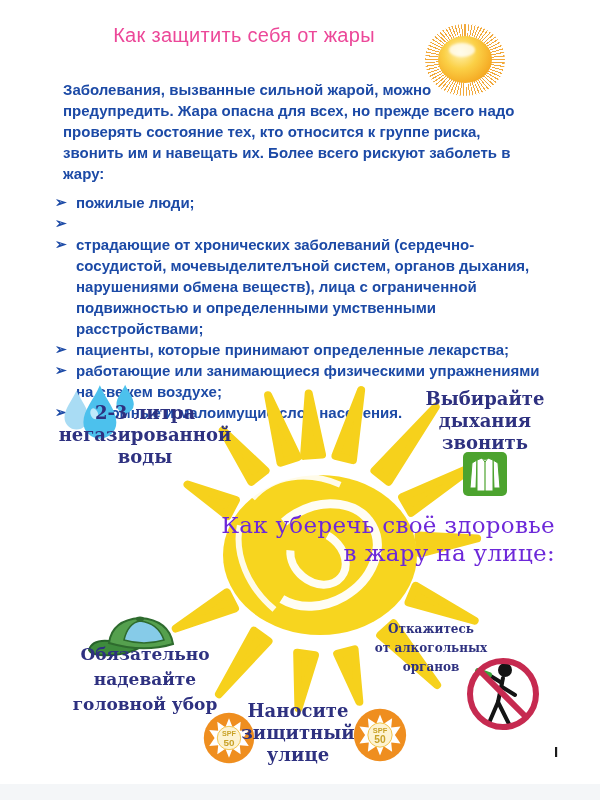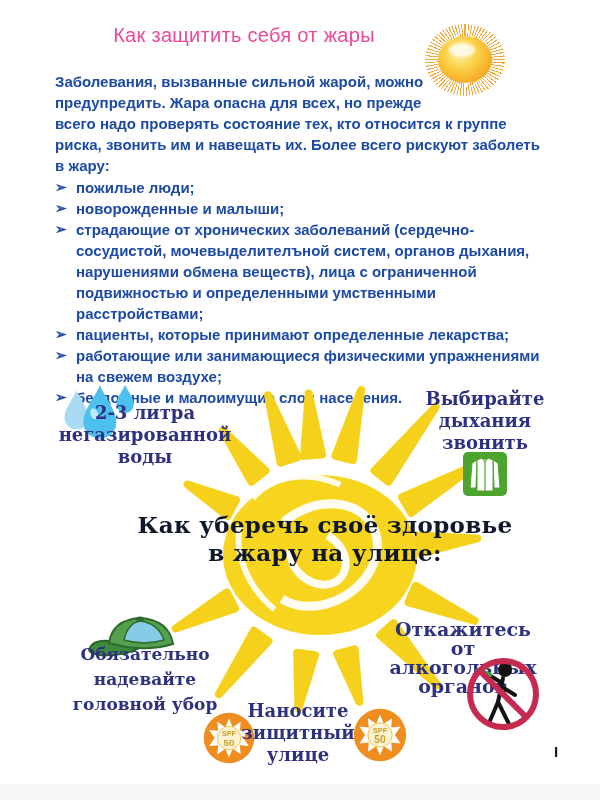--- a/index.html
+++ b/index.html
@@ -21,43 +21,43 @@
   .title-sun .disc{
     position:absolute; left:13px; top:12px; width:54px; height:47px; border-radius:50%;
     background:radial-gradient(ellipse at 42% 35%, #fff3b0 0%, #fbd046 38%, #f4a51f 78%, #ef9214 100%);
   }
   .title-sun .gloss{
     position:absolute; left:24px; top:19px; width:26px; height:14px; border-radius:50%;
     background:rgba(255,255,255,.75); filter:blur(1px);
   }
   .topcol{ position:absolute; left:55px; top:71px; width:498px; }
   .intro{
-    margin:0; color:#1c4aa6; font-weight:bold; font-size:15px; line-height:21px;
+    margin:8px; color:#1c4aa6; font-weight:bold; font-size:15px; line-height:21px;
   }
   .float-spacer{ float:right; width:118px; height:25px; }
   .risks{ margin:1px 0 0 0; padding:0; list-style:none;
     color:#1c4aa6; font-weight:bold; font-size:15px; line-height:21px; }
   .risks li{ display:flex; }
   .risks .marker{ width:21px; flex:none; font-size:14px; }
   
   .info{ position:absolute; left:0; top:380px; width:600px; height:420px; }
   .sun-svg{ position:absolute; left:0; top:0; z-index:1; }
   .tip{
     position:absolute; z-index:2; text-align:center; color:#2e3180;
     font-family:"DejaVu Serif",serif; font-weight:bold;
   }
   .tip-drink  { left:45px;  top:22px;  width:200px; font-size:18px; line-height:22px; }
   .tip-clothes{ left:405px; top:8px;   width:160px; font-size:18px; line-height:22px; }
   .tip-hat    { left:45px;  top:262px; width:200px; font-size:17px; line-height:25px; }
-  .tip-alcohol{ left:384px; top:240px; width:158px; font-size:19px; line-height:19px; }
+  .tip-alcohol{ left:352px; top:240px; width:158px; font-size:12px; line-height:19px; }
   .tip-cream  { left:218px; top:320px; width:160px; font-size:18px; line-height:22px; z-index:2; }
   .heading{
     position:absolute; left:95px; top:131px; width:460px; z-index:3;
-    text-align:center; color:#0f172a; font-family:"DejaVu Serif",serif;
-    font-weight:bold; font-size:23px; line-height:28px; letter-spacing:.3px;
+    text-align:right; color:#6d28d9; font-family:"DejaVu Serif",serif;
+    font-weight:normal; font-size:23px; line-height:28px; letter-spacing:.3px;
   }
   .icon{ position:absolute; z-index:2; }
   .i-drops { left:55px;  top:2px;   width:86px;  height:58px; }
   .i-shirt { left:462px; top:72px;  width:46px;  height:44px; }
   .i-cap   { left:83px;  top:230px; width:114px; height:58px; }
   .i-noalc { left:462px; top:270px; width:82px;  height:80px; z-index:3; }
   .i-spf1  { left:202px; top:331px; width:54px;  height:54px; }
   .i-spf2  { left:352px; top:327px; width:56px;  height:56px; }
   .page-mark{
     position:absolute; left:548px; top:363px; z-index:2; width:16px; text-align:center;
@@ -82,21 +82,20 @@
   <div class="topcol">
     <div class="float-spacer"></div>
     <p class="intro">Заболевания, вызванные сильной жарой, можно предупредить. Жара опасна для всех, но прежде всего надо проверять состояние тех, кто относится к группе риска, звонить им и навещать их. Более всего рискуют заболеть в жару:</p>
     <ul class="risks">
       <li>
           <span class="marker">➢</span>
           <span>пожилые люди;</span>
         </li>
       <li>
           <span class="marker">➢</span>
-          <span>новорожденные и малыши;</span>
         </li>
       <li>
           <span class="marker">➢</span>
           <span>страдающие от хронических заболеваний (сердечно-сосудистой, мочевыделителъной систем, органов дыхания, нарушениями обмена веществ), лица с ограниченной подвижностью и определенными умственными расстройствами;</span>
         </li>
       <li>
           <span class="marker">➢</span>
           <span>пациенты, которые принимают определенные лекарства;</span>
         </li>
       <li>

